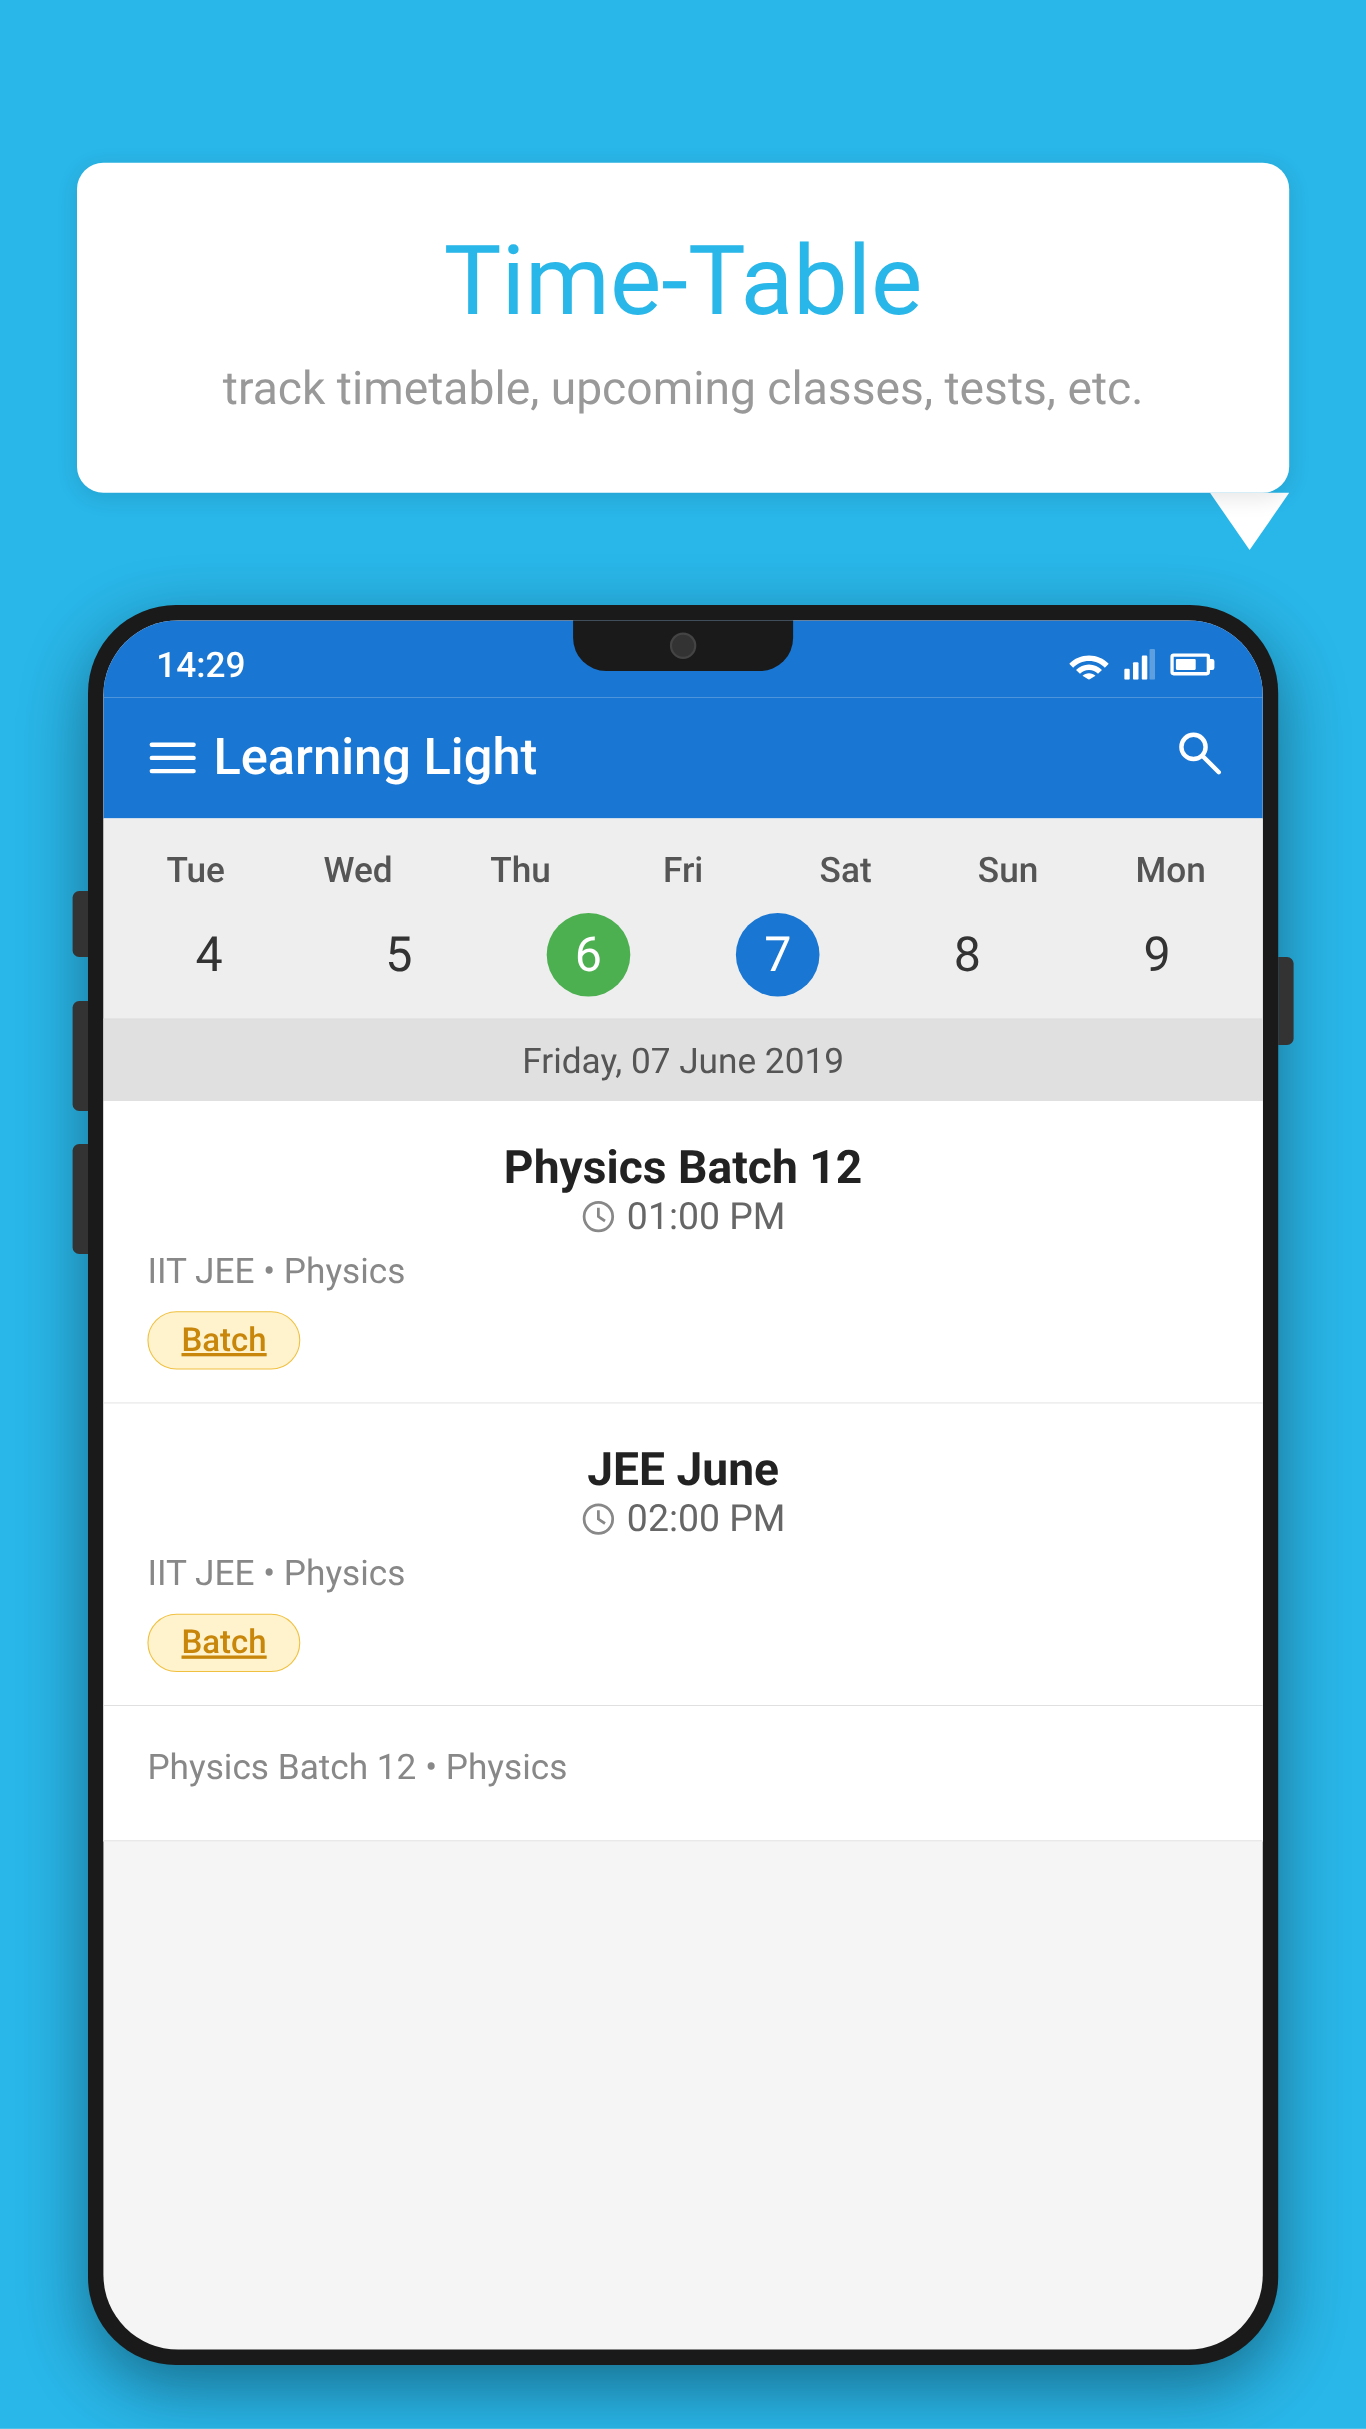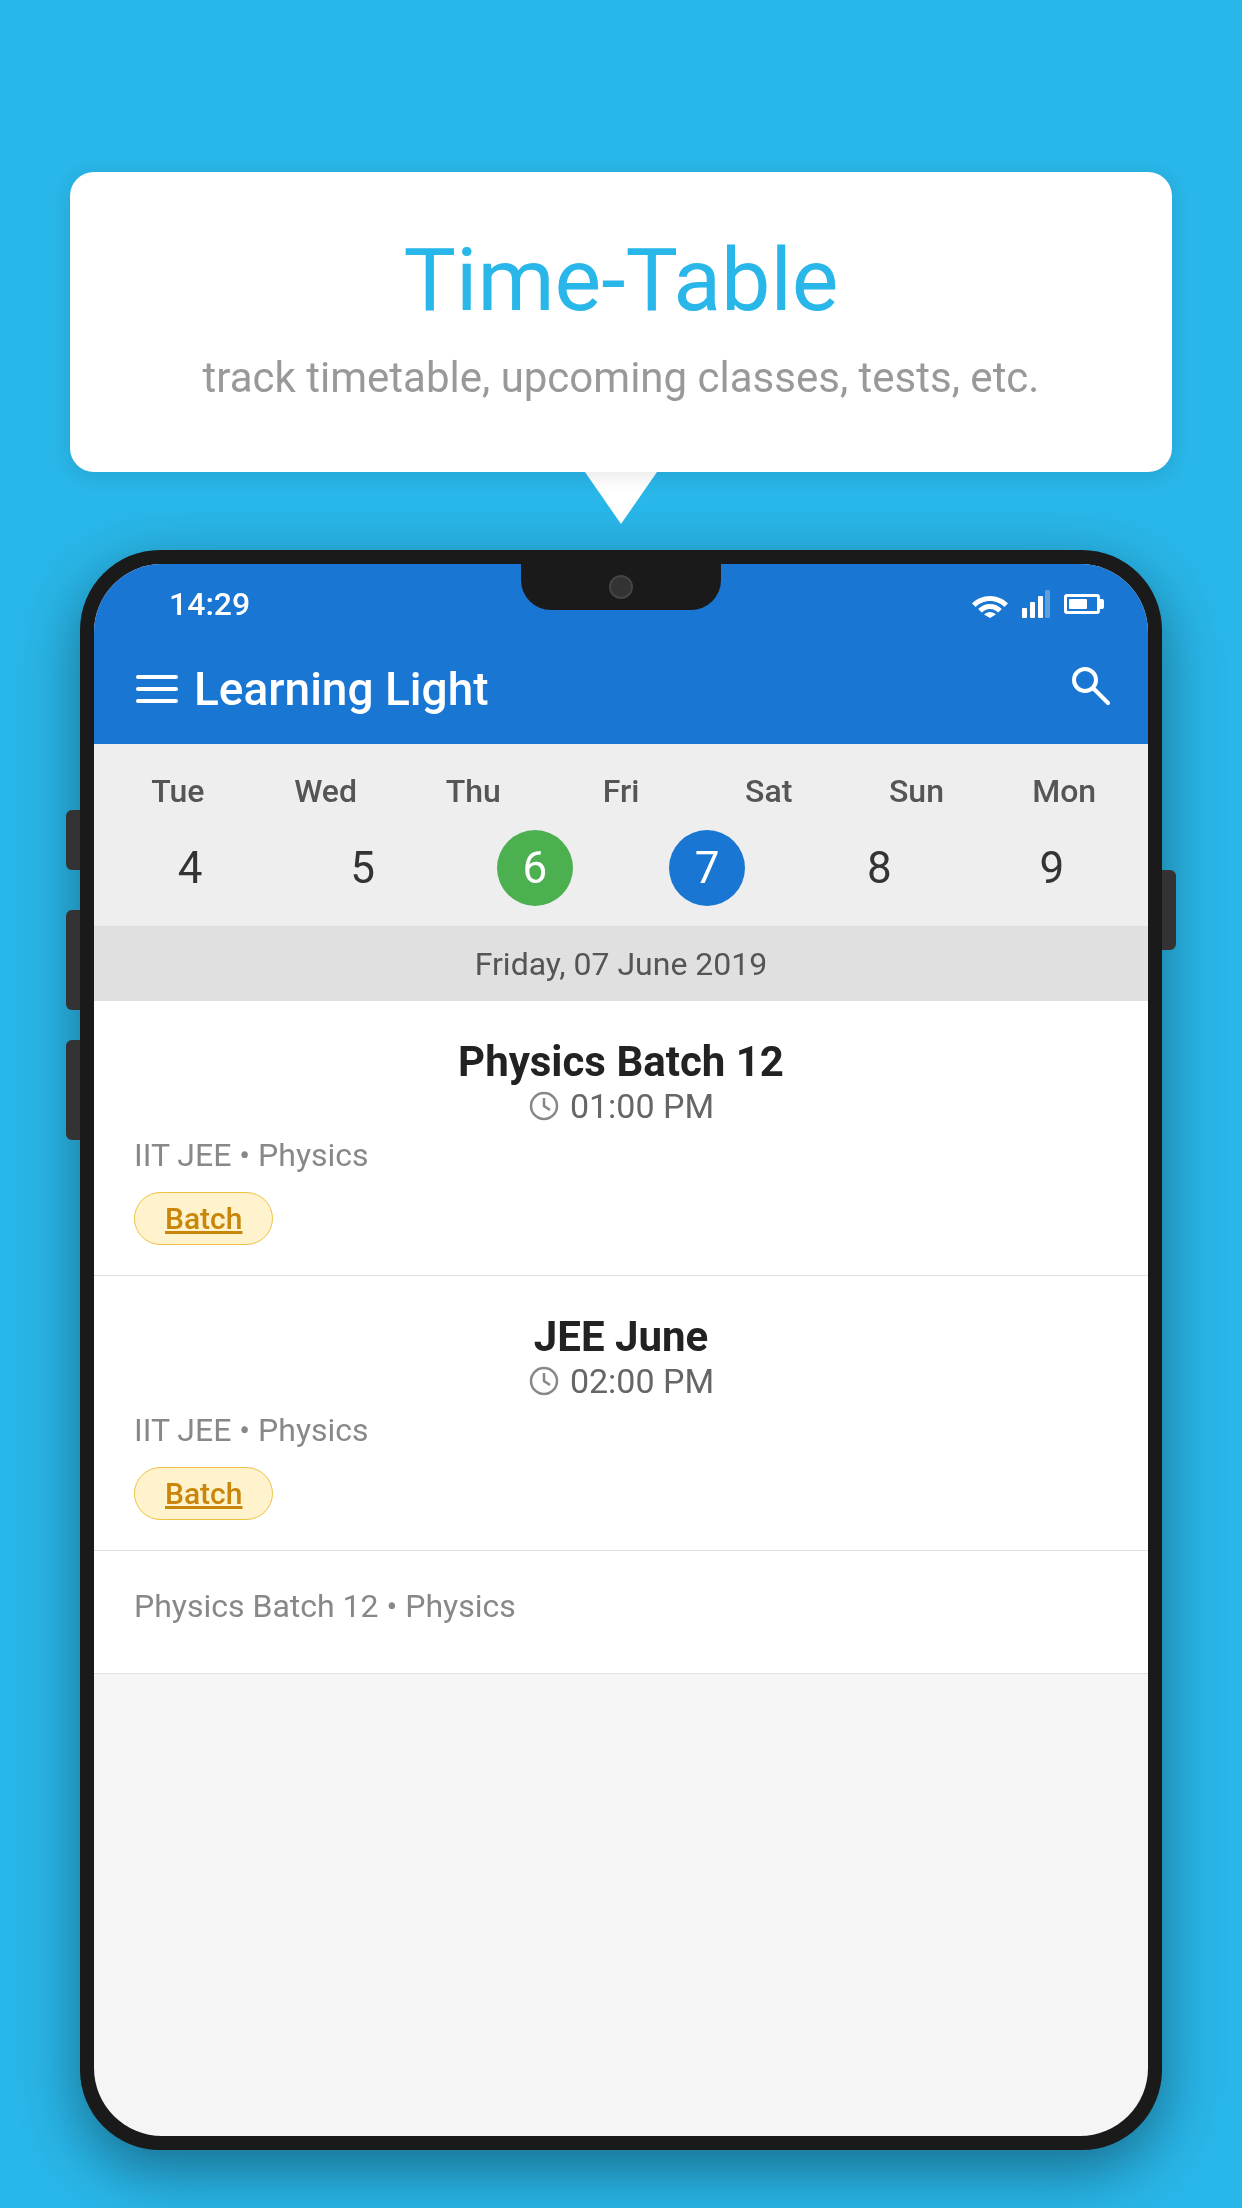--- a/index.html
+++ b/index.html
@@ -10,26 +10,26 @@
       height: 2208px;
       background-color: #29B6E8;
       font-family: 'Roboto', Arial, sans-serif;
       overflow: hidden;
       position: relative;
     }
 
     
     .speech-bubble-container {
       position: absolute;
-      top: 172px;
+      top: 148px;
       left: 70px;
       right: 70px;
       display: flex;
       flex-direction: column;
-      align-items: center;
+      align-items: flex-end;
     }
 
     .speech-bubble {
       background: white;
       border-radius: 24px;
       padding: 60px 80px 70px;
       width: 100%;
       text-align: center;
       box-shadow: 0 4px 20px rgba(0,0,0,0.1);
       position: relative;
@@ -118,21 +118,20 @@
       align-items: center;
       justify-content: space-between;
       padding: 0 48px;
       padding-top: 10px;
     }
 
     .status-time {
       color: white;
       font-size: 32px;
       font-weight: 500;
-      margin-left: 27px;
     }
 
     .status-icons {
       display: flex;
       align-items: center;
       gap: 14px;
     }
 
     .wifi-icon {
       width: 36px;

